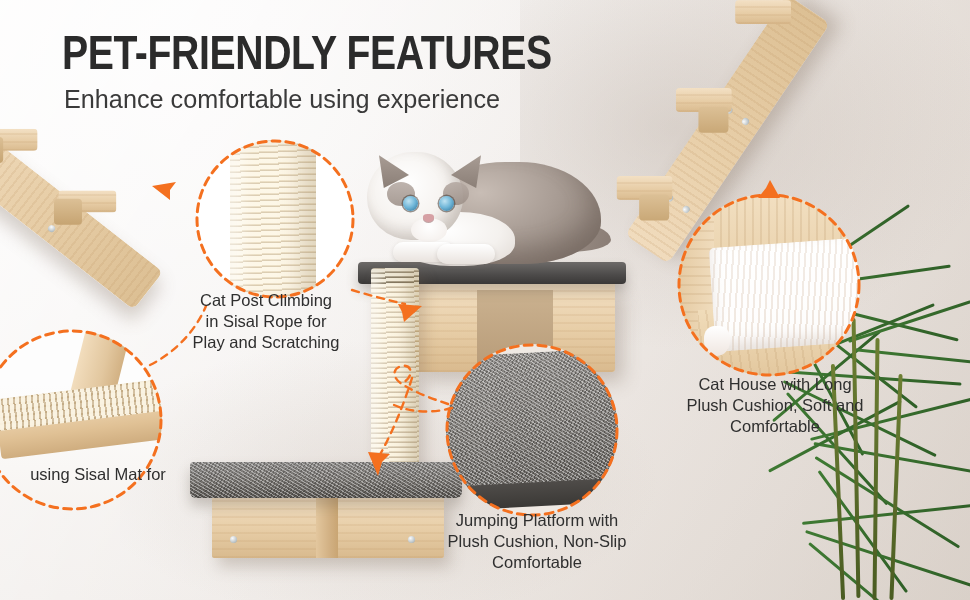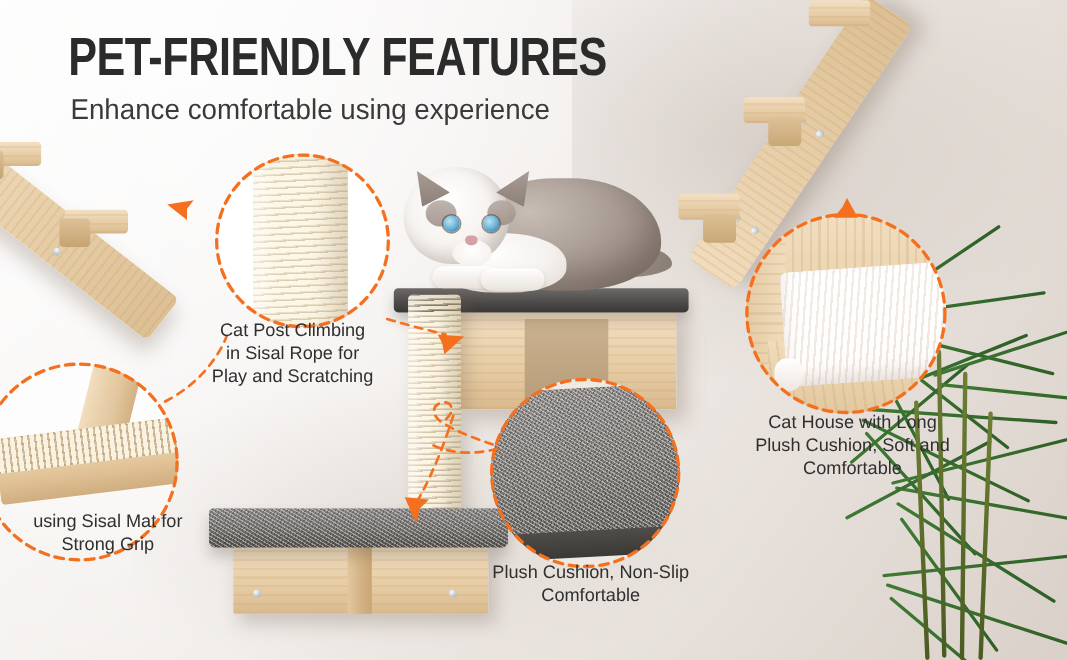--- a/index.html
+++ b/index.html
@@ -380,24 +380,24 @@
   <div class="subtitle">Enhance comfortable using experience</div>
 
   <div class="caption" id="cap-post">
     <span>Cat Post Climbing</span>
     <span>in Sisal Rope for</span>
     <span>Play and Scratching</span>
   </div>
 
   <div class="caption" id="cap-steps">
     <span>using Sisal Mat for</span>
-    <span>Strong Grip</span>
   </div>
 
   <div class="caption" id="cap-plat">
+    <span>Jumping Platform with</span>
     <span>Plush Cushion, Non-Slip</span>
     <span>Comfortable</span>
   </div>
 
   <div class="caption" id="cap-house">
     <span>Cat House with Long</span>
     <span>Plush Cushion, Soft and</span>
     <span>Comfortable</span>
   </div>
 

